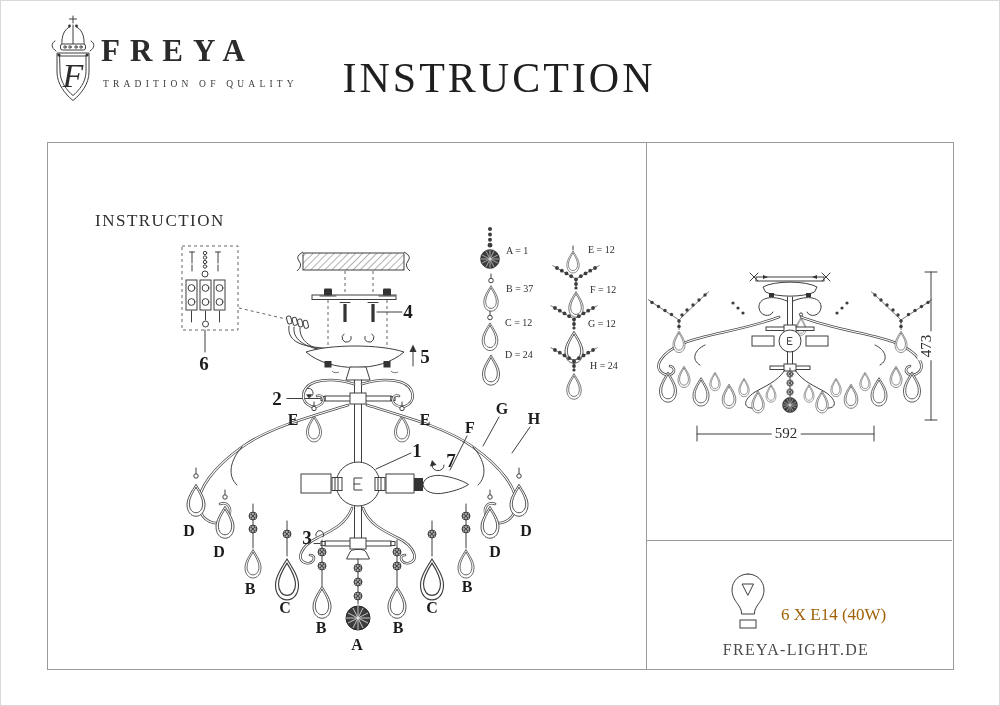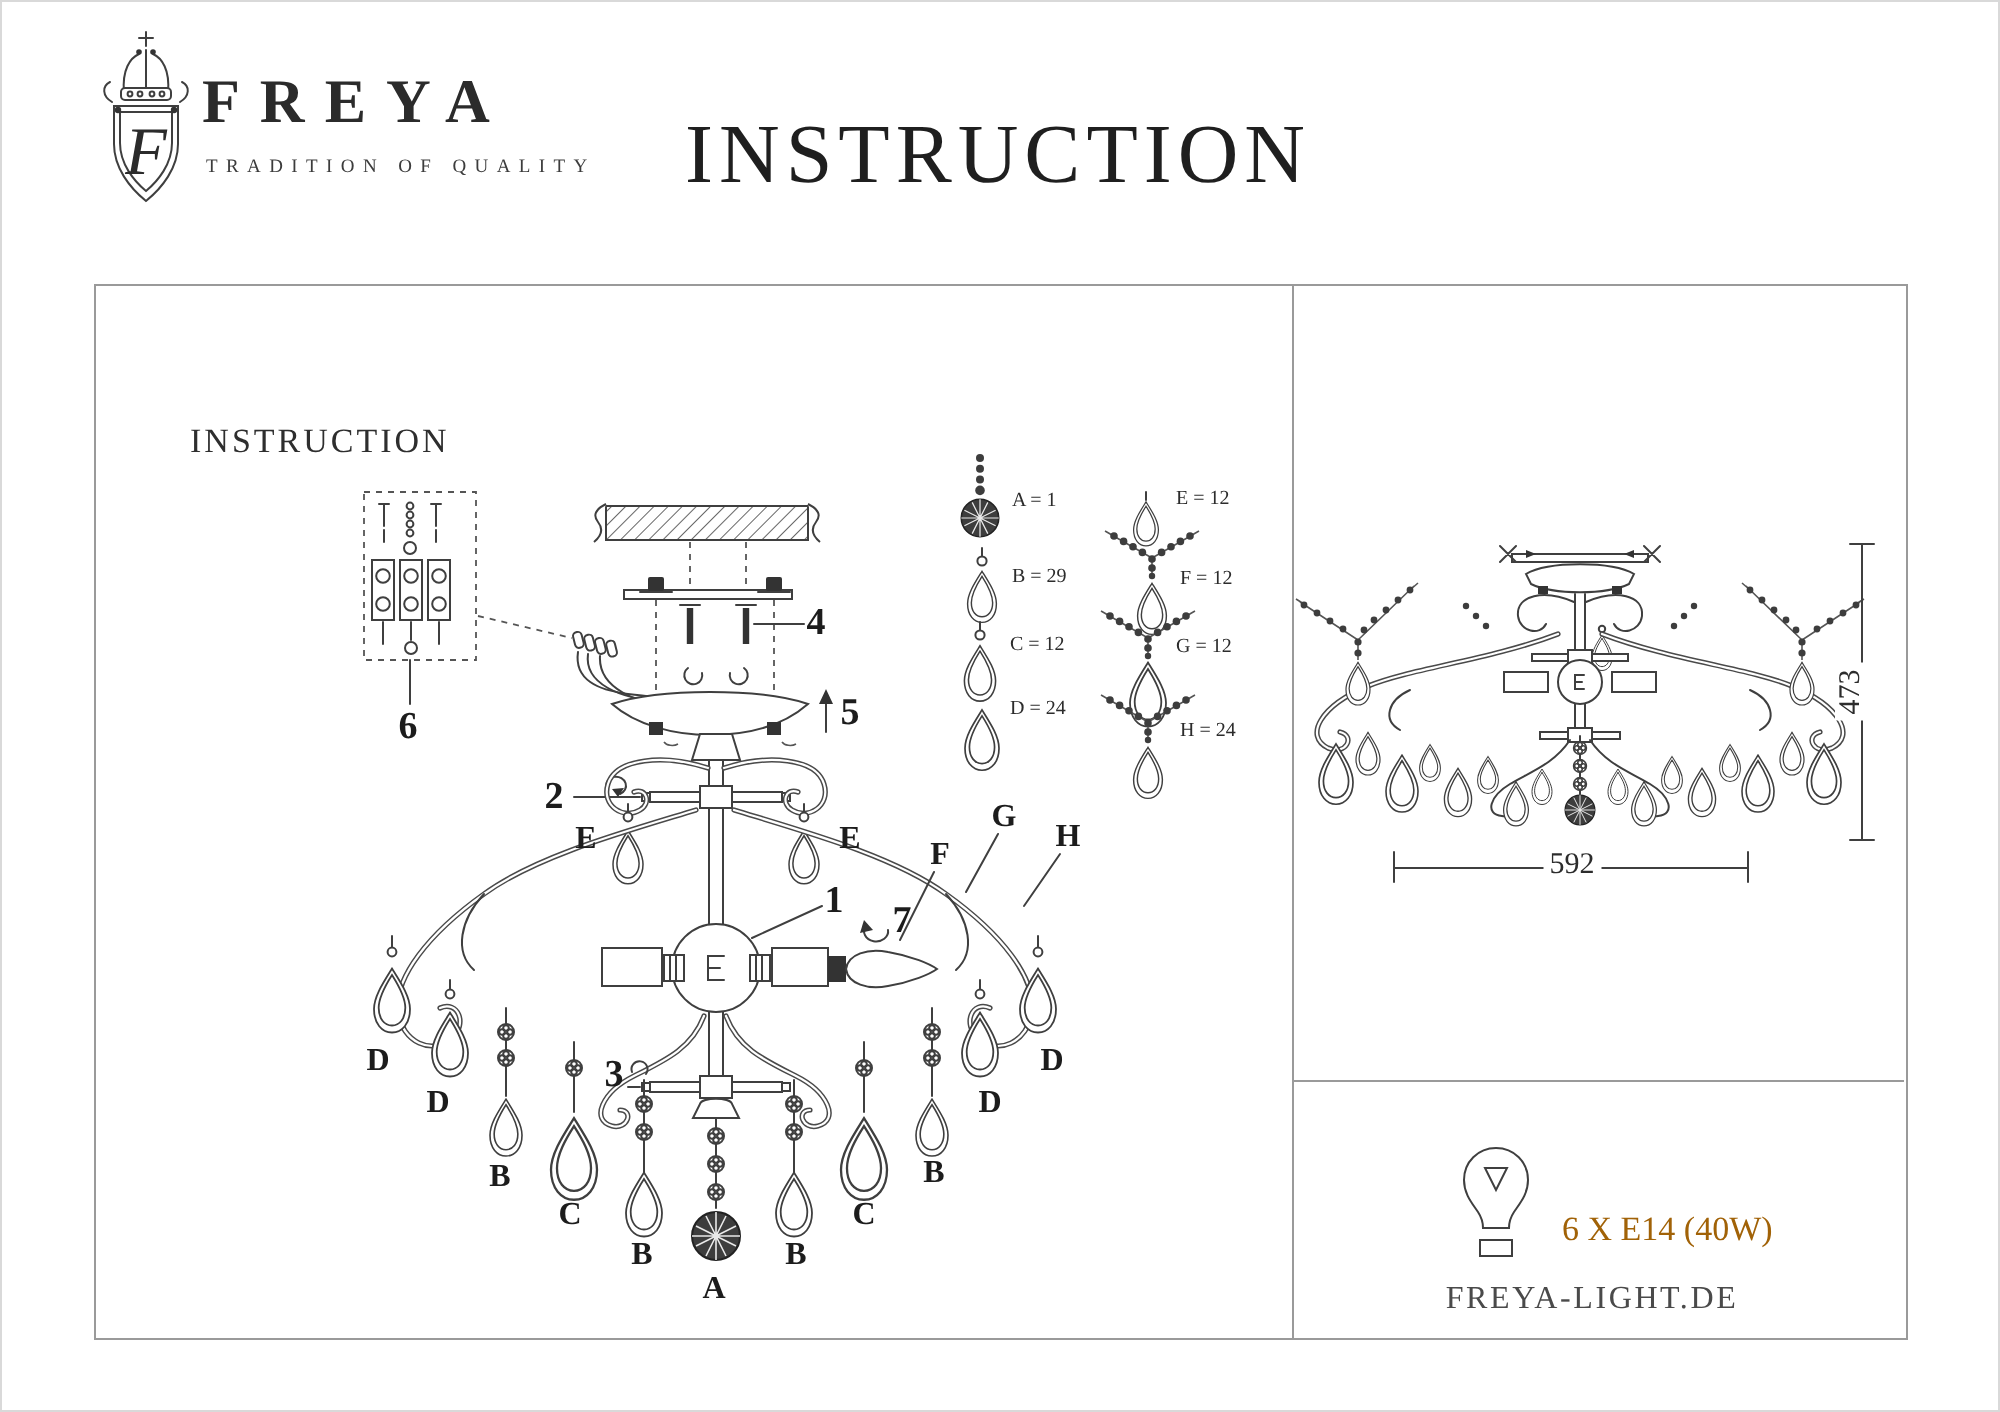--- a/index.html
+++ b/index.html
@@ -478,21 +478,21 @@
   <span class="abs k" style="left:526px;top:531px;">D</span>
   <span class="abs k" style="left:250px;top:589px;">B</span>
   <span class="abs k" style="left:321px;top:628px;">B</span>
   <span class="abs k" style="left:398px;top:628px;">B</span>
   <span class="abs k" style="left:467px;top:587px;">B</span>
   <span class="abs k" style="left:285px;top:608px;">C</span>
   <span class="abs k" style="left:432px;top:608px;">C</span>
   <span class="abs k" style="left:357px;top:645px;">A</span>
 
   <span class="abs lg" style="left:506px;top:245px;">A = 1</span>
-  <span class="abs lg" style="left:506px;top:283px;">B = 29</span>
+  <span class="abs lg" style="left:506px;top:283px;">B = 37</span>
   <span class="abs lg" style="left:505px;top:317px;">C = 12</span>
   <span class="abs lg" style="left:505px;top:349px;">D = 24</span>
   <span class="abs lg" style="left:588px;top:244px;">E = 12</span>
   <span class="abs lg" style="left:590px;top:284px;">F = 12</span>
   <span class="abs lg" style="left:588px;top:318px;">G = 12</span>
   <span class="abs lg" style="left:590px;top:360px;">H = 24</span>
 
 </div>
 
 </body></html>

